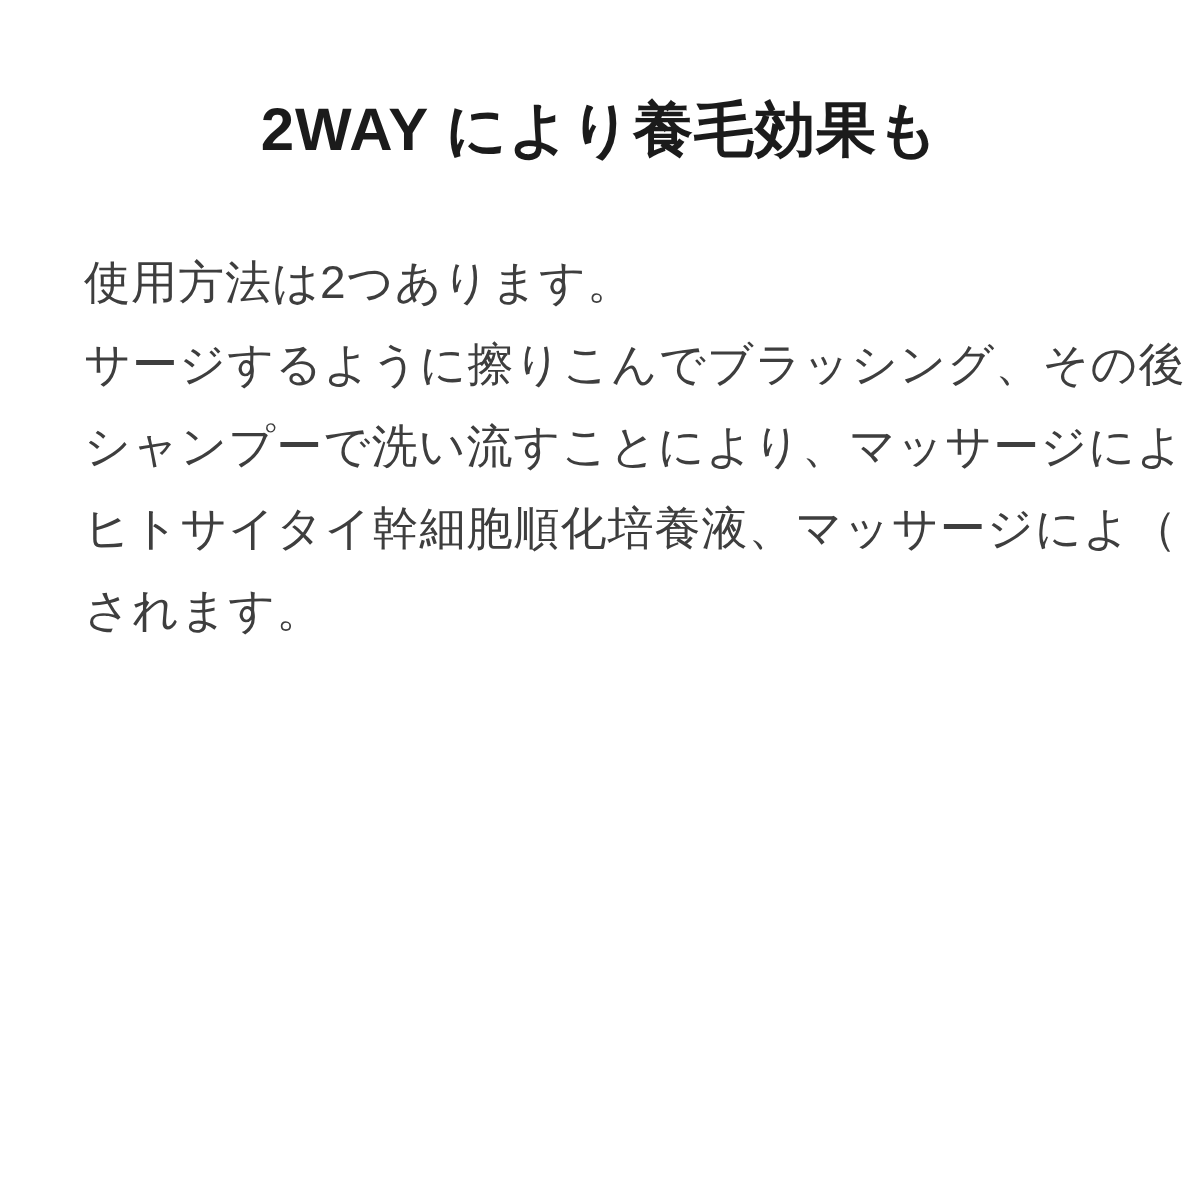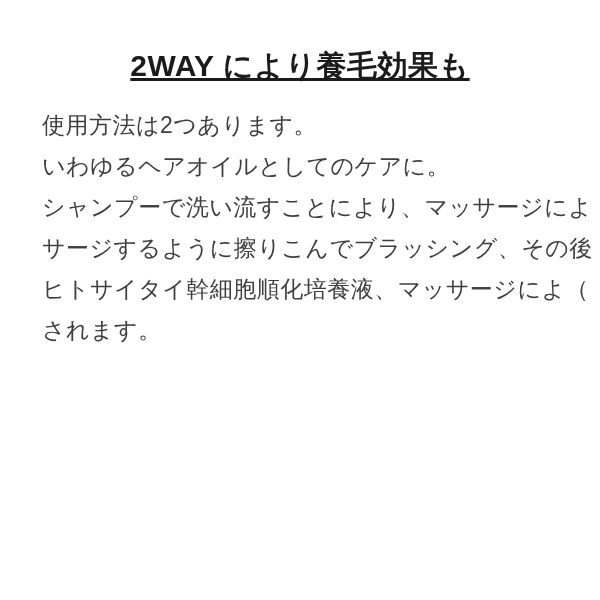--- a/index.html
+++ b/index.html
@@ -16,42 +16,40 @@
     font-family: "Liberation Sans", "DejaVu Sans", sans-serif;
   }
   .title {
     margin: 44px 0 12px 0;
     text-align: center;
     font-size: 30px;
     line-height: 44px;
     font-weight: 700;
     letter-spacing: 0.5px;
     color: #1b1b1b;
-    text-decoration: underline;
   }
   .body-text {
-    margin-top: 17px;
+    margin-top: 33px;
     padding: 0 36px 0 42px;
     color: #3e3e3e;
   }
   .body-line {
     font-size: 23px;
     line-height: 41px;
     font-weight: 300;
     letter-spacing: 0.5px;
     white-space: nowrap;
   }
 </style>
 </head>
 <body>
 
 <div class="canvas">
   <h1 class="title">2WAY により養毛効果も</h1>
 
   <div class="body-text">
     <div class="body-line">使用方法は2つあります。</div>
-    <div class="body-line">いわゆるヘアオイルとしてのケアに。</div>
+    <div class="body-line">サージするように擦りこんでブラッシング、その後</div>
     <div class="body-line">シャンプーで洗い流すことにより、マッサージによ</div>
-    <div class="body-line">サージするように擦りこんでブラッシング、その後</div>
     <div class="body-line">ヒトサイタイ幹細胞順化培養液、マッサージによ（</div>
     <div class="body-line">されます。</div>
   </div>
 </div>
 
 </body></html>

